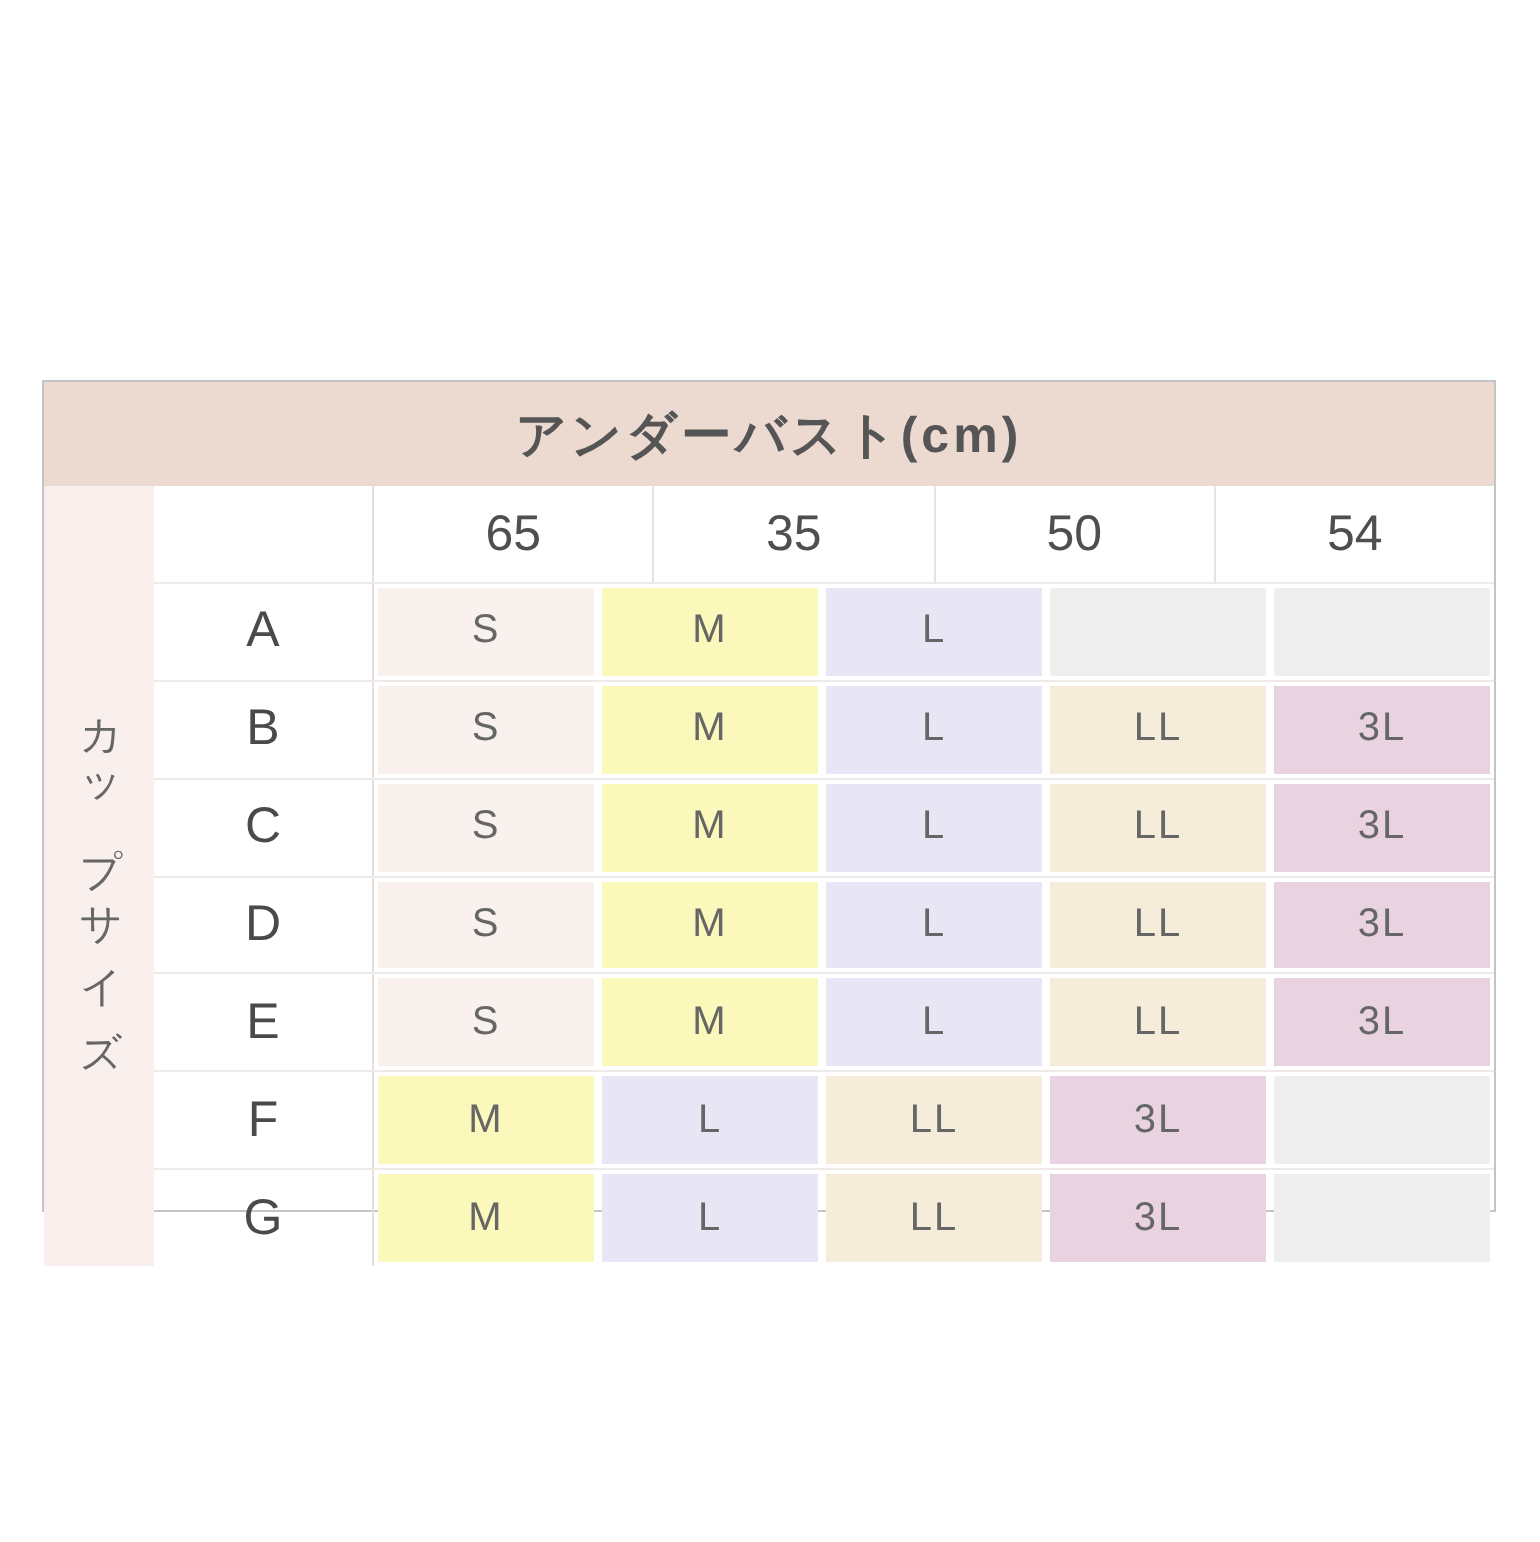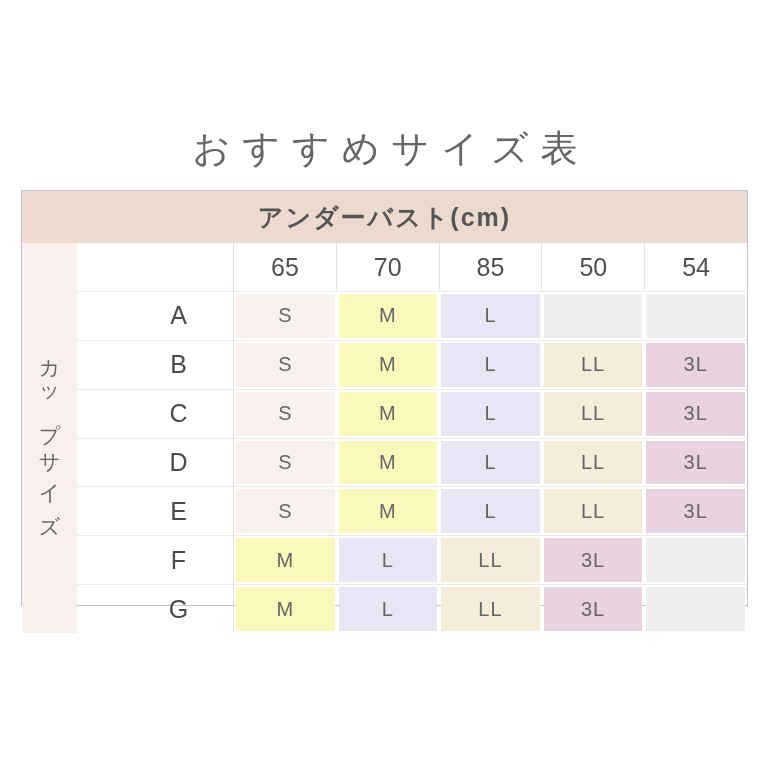--- a/index.html
+++ b/index.html
@@ -60,21 +60,21 @@
     font-size: 21px;
     letter-spacing: 7px;
     color: #666666;
     font-weight: 500;
   }
   .grid {
     flex: 1;
     display: flex;
     flex-direction: column;
   }
-  .t-row { display: flex; padding-left: 47px; }
+  .t-row { display: flex; }
   .t-row + .t-row { border-top: 1px solid #edeae8; }
   .header-row { height: 48px; }
   .corner-cell {
     width: 110px;
     border-right: 1px solid #e2dedc;
   }
   .num-cell {
     flex: 1;
     display: flex;
     align-items: center;
@@ -103,34 +103,32 @@
     justify-content: center;
     font-size: 20px;
     letter-spacing: 1px;
     color: #666666;
   }
 </style>
 </head>
 <body>
 
 <div class="page">
-  <h1 class="page-title">おすすめサイズ表</h1>
 
   <div class="size-table">
     <div class="underbust-header" style="background: rgb(236, 217, 208);">アンダーバスト(cm)</div>
     <div class="table-body">
       <div class="cup-col" style="background: rgb(249, 240, 237);">
         <span class="cup-label">カップサイズ</span>
       </div>
       <div class="grid" id="grid">
           <div class="t-row header-row">
             <div class="corner-cell"></div>
             <div class="num-cell">65</div>
-            <div class="num-cell">70</div>
-            <div class="num-cell">85</div>
+            <div class="num-cell">35</div>
             <div class="num-cell">50</div>
             <div class="num-cell">54</div>
           </div>
           <div class="t-row data-row">
             <div class="row-label">A</div>
             <div class="size-cell" style="background: rgb(248, 241, 238);">S</div>
             <div class="size-cell" style="background: rgb(250, 248, 186);">M</div>
             <div class="size-cell" style="background: rgb(232, 230, 244);">L</div>
             <div class="size-cell" style="background: rgb(240, 239, 239);"></div>
             <div class="size-cell" style="background: rgb(240, 239, 239);"></div>

